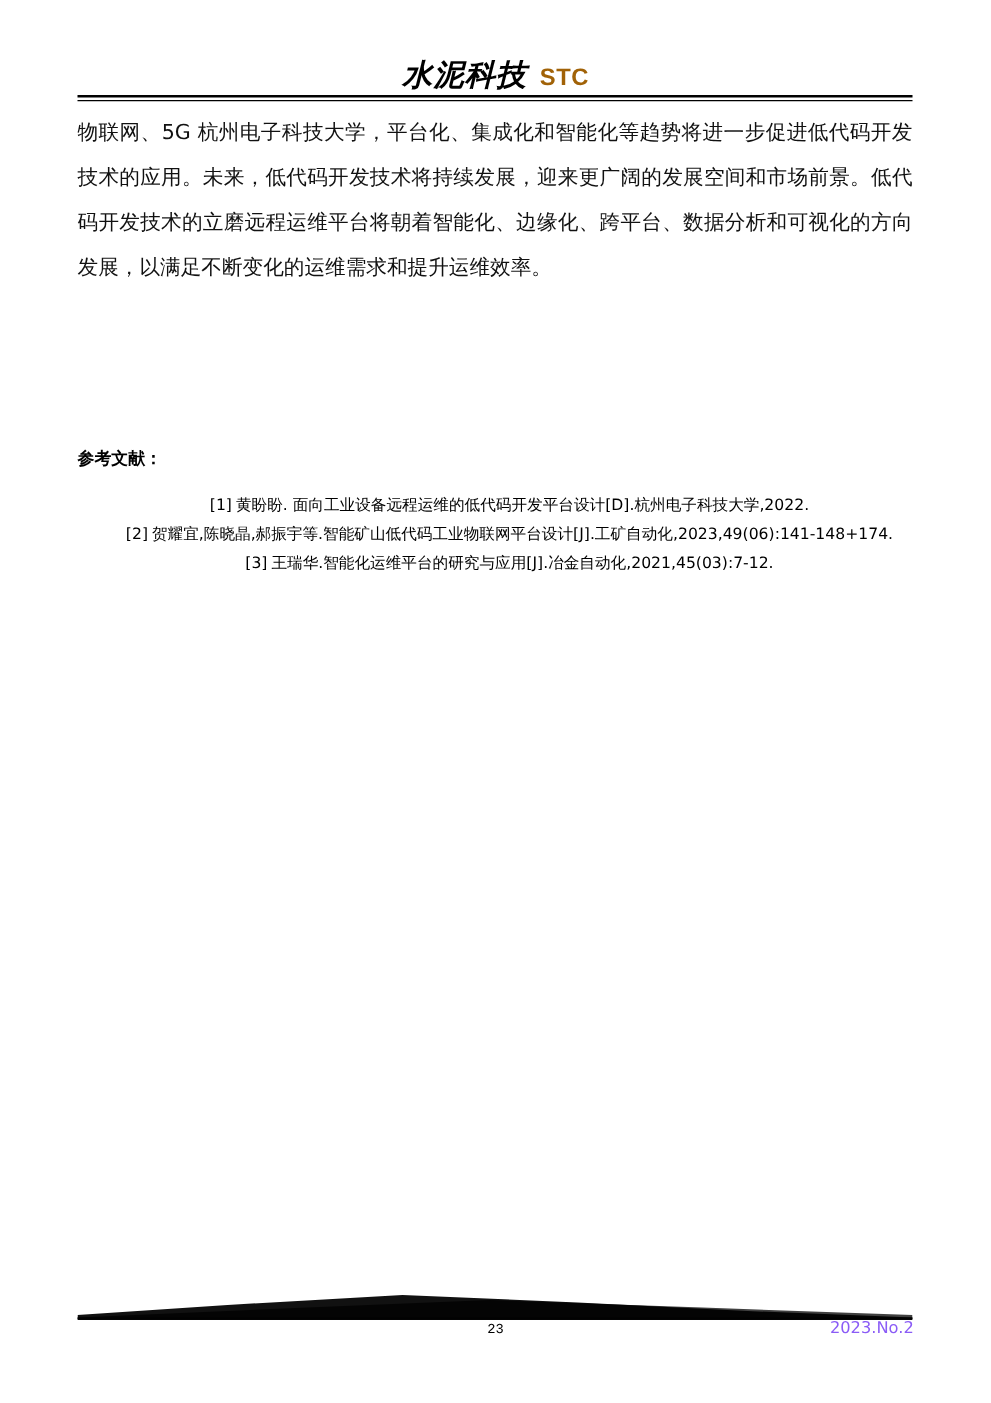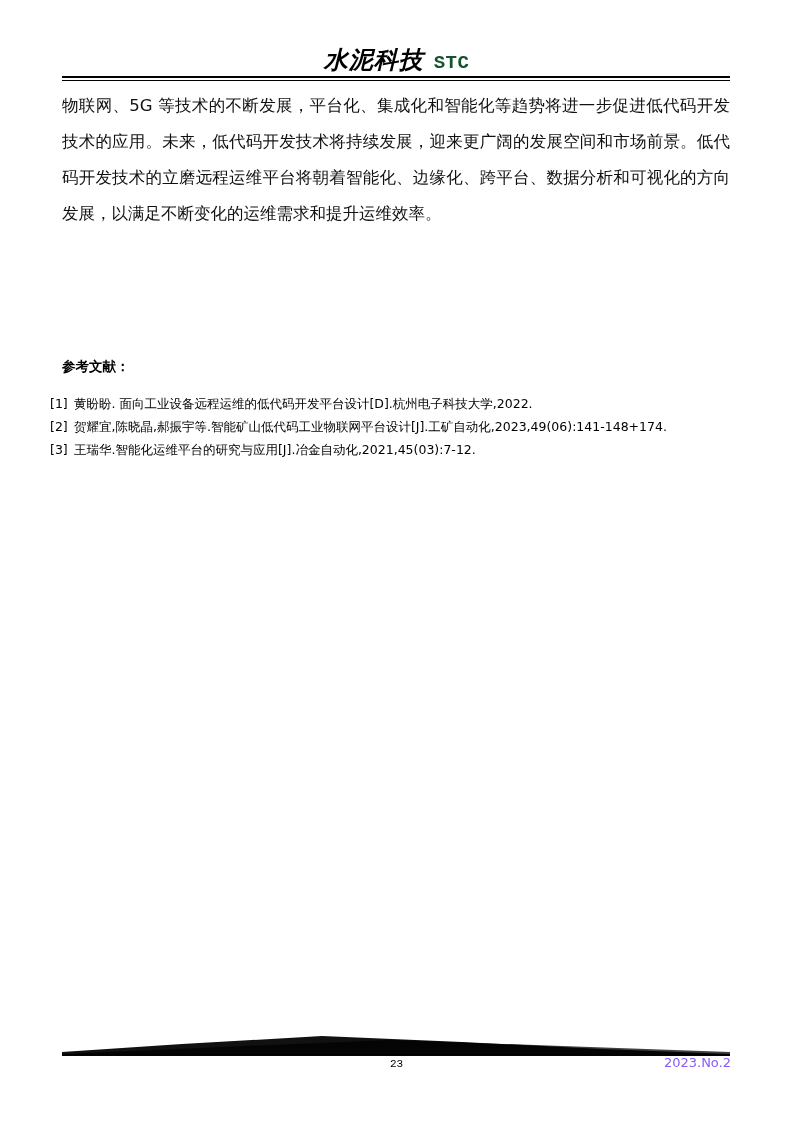--- a/index.html
+++ b/index.html
@@ -32,26 +32,26 @@
     display: inline-block;
     font-family: Liberation Sans, sans-serif;
     font-style: italic;
     font-weight: bold;
     font-size: 24px;
     letter-spacing: 1px;
     color: #000000;
   }
   .header-abbr {
     display: inline-block;
-    font-family: Liberation Mono, monospace;
+    font-family: Liberation Sans, sans-serif;
     font-weight: bold;
     font-size: 19px;
     margin-left: 10px;
     letter-spacing: 0.5px;
-    color: #14532d;
+    color: #a16207;
   }
   .header-rule {
     position: absolute;
     top: 76px;
     left: 62px;
     width: 668px;
     height: 0;
     border-top: 2px solid #000000;
   }
   .header-rule-thin {
@@ -84,22 +84,23 @@
     top: 358px;
     left: 62px;
     font-family: Liberation Serif, serif;
     font-weight: bold;
     font-size: 13.5px;
     color: #000000;
   }
   .ref-list {
     position: absolute;
     top: 392px;
-    left: 50px;
+    left: 72px;
     width: 668px;
+    text-align: center;
   }
   .ref-item {
     font-family: "DejaVu Sans", sans-serif;
     font-size: 12.5px;
     line-height: 23px;
     color: #000000;
     white-space: nowrap;
   }
   .ref-num {
     display: inline-block;
@@ -145,21 +146,21 @@
 <body>
 
 <div class="page">
 
   <div class="header">
     <span class="header-title">水泥科技</span><span class="header-abbr">STC</span>
   </div>
   <div class="header-rule"></div>
   <div class="header-rule-thin"></div>
 
-  <div class="body-text">物联网、5G 等技术的不断发展，平台化、集成化和智能化等趋势将进一步促进低代码开发技术的应用。未来，低代码开发技术将持续发展，迎来更广阔的发展空间和市场前景。低代码开发技术的立磨远程运维平台将朝着智能化、边缘化、跨平台、数据分析和可视化的方向发展，以满足不断变化的运维需求和提升运维效率。</div>
+  <div class="body-text">物联网、5G 杭州电子科技大学，平台化、集成化和智能化等趋势将进一步促进低代码开发技术的应用。未来，低代码开发技术将持续发展，迎来更广阔的发展空间和市场前景。低代码开发技术的立磨远程运维平台将朝着智能化、边缘化、跨平台、数据分析和可视化的方向发展，以满足不断变化的运维需求和提升运维效率。</div>
 
   <div class="ref-heading">参考文献：</div>
 
   <div class="ref-list">
     <div class="ref-item">
       <span class="ref-num">[1]</span><span>黄盼盼. 面向工业设备远程运维的低代码开发平台设计[D].杭州电子科技大学,2022.</span>
     </div>
     <div class="ref-item">
       <span class="ref-num">[2]</span><span>贺耀宜,陈晓晶,郝振宇等.智能矿山低代码工业物联网平台设计[J].工矿自动化,2023,49(06):141-148+174.</span>
     </div>

